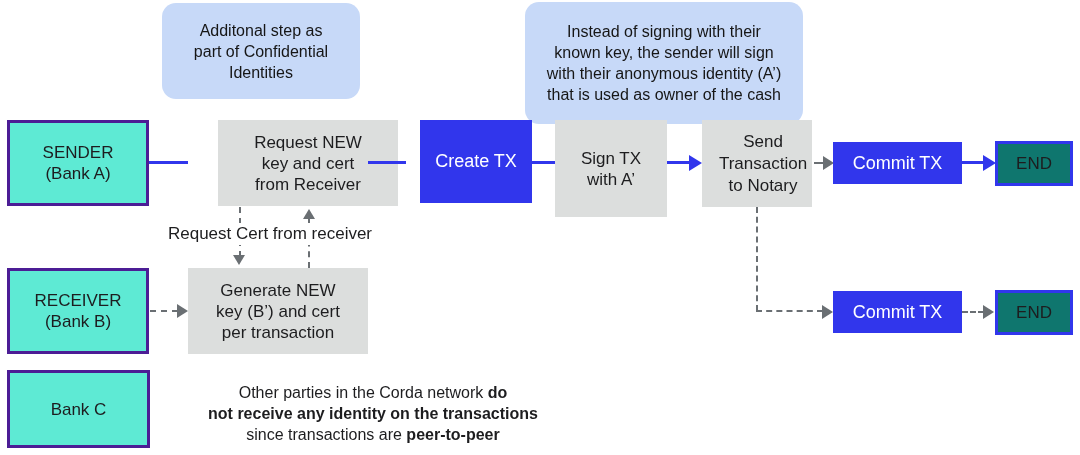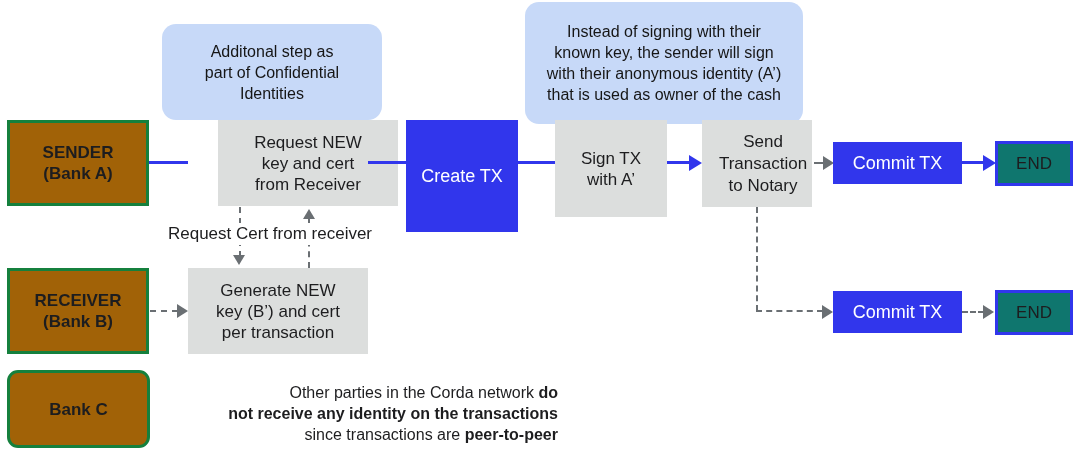--- a/index.html
+++ b/index.html
@@ -15,21 +15,21 @@
   .box {
     position: absolute;
     display: flex;
     align-items: center;
     justify-content: center;
     text-align: center;
     white-space: pre-line;
     font-size: 17px;
     line-height: 21px;
   }
-  .actor  { background:#a16207; border:3px solid #15803d;font-weight:bold; }
+  .actor  { background:#5eead4; border:3px solid #4c1d95; }
   .step   { background:#DCDEDD; }
   .bluefill { background:#3136EC; color:#ffffff; font-size:18px; }
   .endbox { background:#0f766e; border:3px solid #3136EC; }
   .callout{
     position:absolute;
     background:#C7D9F8;
     border-radius:14px;
     display:flex; align-items:center; justify-content:center;
     text-align:center; white-space:pre-line;
     font-size:16px; line-height:21px; color:#161616;
@@ -46,49 +46,49 @@
     position:absolute;
     background:#ffffff;
     font-size:17px;
     text-align:center;
     padding:1px 0;
   }
   .note {
     position:absolute;
     font-size:16px;
     line-height:21px;
-    text-align:right;
+    text-align:center;
   }
   .note b { font-weight:bold; }
 </style>
 </head>
 <body>
 
 <div class="canvas">
 
-  <div class="callout" style="left:162px; top:3px; width:220px; height:96px;margin-top:21px;">Additonal step as
+  <div class="callout" style="left:162px; top:3px; width:198px; height:96px;">Additonal step as
 part of Confidential
 Identities</div>
   <div class="callout" style="left:525px; top:2px; width:278px; height:122px;">Instead of signing with their
 known key, the sender will sign
 with their anonymous identity (A’)
 that is used as owner of the cash</div>
 
   <div class="box actor" style="left:7px; top:120px; width:142px; height:86px;">SENDER
 (Bank A)</div>
 
   <div class="hline" style="left:149px; top:161px; width:39px;"></div>
 
   <div class="box step" style="left:188px; top:120px; width:180px; height:86px;margin-left:30px;">Request NEW
 key and cert
 from Receiver</div>
 
   <div class="hline" style="left:368px; top:161px; width:38px;"></div>
 
-  <div class="box bluefill" style="left:406px; top:120px; width:112px; height:112px;">Create TX</div>
+  <div class="box bluefill" style="left:420px; top:120px; width:112px; height:83px;">Create TX</div>
 
   <div class="hline" style="left:518px; top:161px; width:37px;"></div>
 
   <div class="box step" style="left:555px; top:120px; width:112px; height:97px;">Sign TX
 with A’</div>
 
   <div class="hline" style="left:667px; top:161px; width:24px;"></div>
   <div class="tri tri-right-blue" style="left:689px; top:155px;"></div>
 
   <div class="box step" style="left:702px; top:120px; width:110px; height:87px; line-height:22px;padding-left:12px;">Send
@@ -127,21 +127,21 @@
   <div class="dash-h" style="left:756px; top:310px; width:67px;"></div>
   <div class="tri tri-right-gray" style="left:822px; top:305px;"></div>
 
   <div class="box bluefill" style="left:833px; top:291px; width:129px; height:42px;">Commit TX</div>
 
   <div class="dash-h" style="left:962px; top:311px; width:22px;"></div>
   <div class="tri tri-right-gray" style="left:983px; top:305px;"></div>
 
   <div class="box endbox" style="left:995px; top:290px; width:78px; height:45px;">END</div>
 
-  <div class="box actor" style="left:7px; top:370px; width:143px; height:78px;border-radius:11px;">Bank C</div>
+  <div class="box actor" style="left:7px; top:370px; width:143px; height:78px;">Bank C</div>
 
   <div class="note" style="left:188px; top:382px; width:370px;">
       <div><span>Other parties in the Corda network </span><b>do</b></div>
       <div><b>not receive any identity on the transactions</b></div>
       <div><span>since transactions are </span><b>peer-to-peer</b></div>
     </div>
 
 </div>
 
 </body></html>

